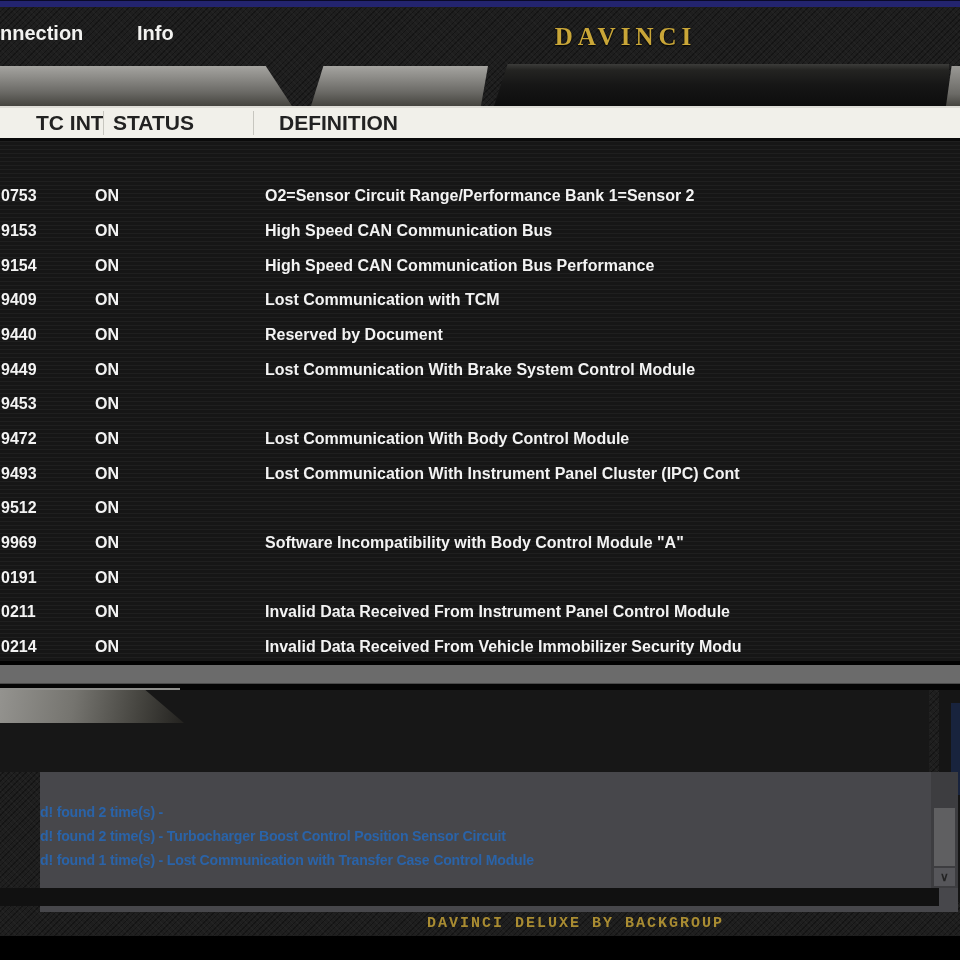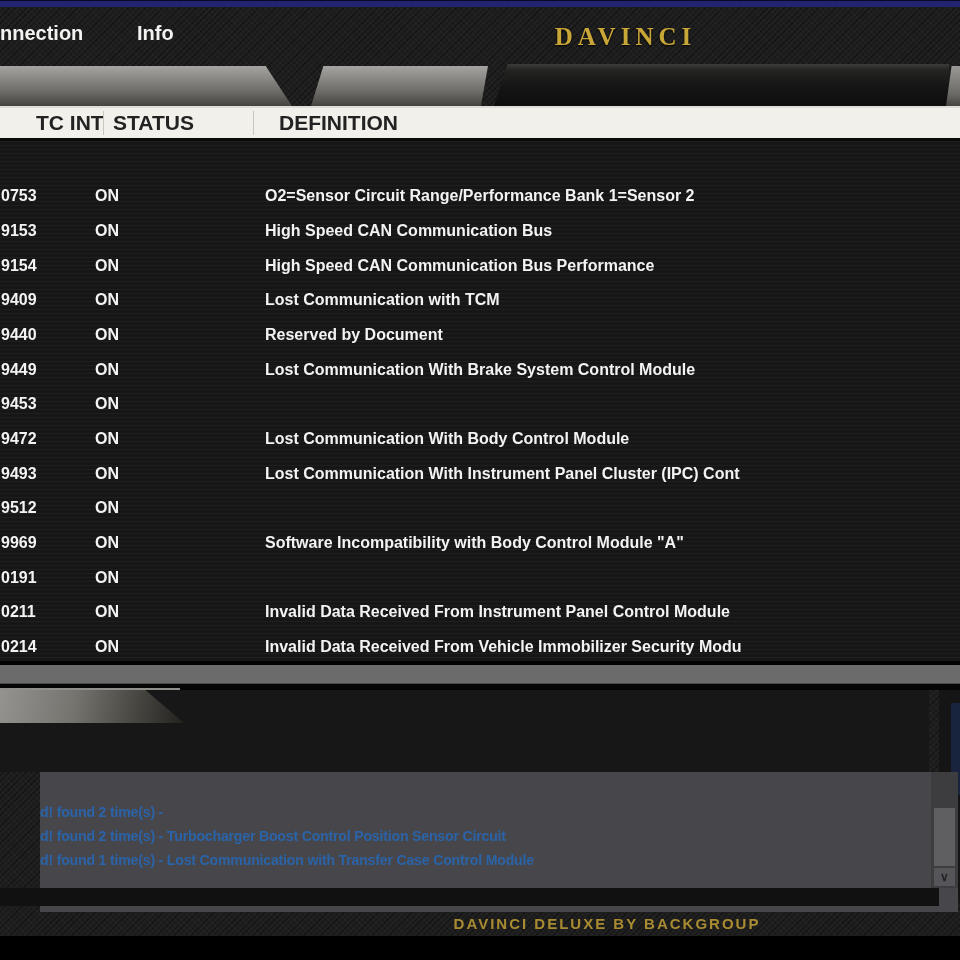--- a/index.html
+++ b/index.html
@@ -82,22 +82,22 @@
     font-size:15px; font-weight:700; letter-spacing:-0.2px; color:#2a63a8;
     transform:scaleX(0.94); transform-origin:left center;
   }
   .vtrack { position:absolute; right:0; top:0; width:27px; height:116px; background:#3d3d40; }
   .vthumb { position:absolute; left:3px; top:36px; width:21px; height:58px; background:#5f5f61; }
   .vbtn { position:absolute; left:3px; bottom:2px; width:21px; height:18px; background:#56565a;
     display:flex; align-items:center; justify-content:center; font-size:12px; font-weight:700; color:#232323; }
   .dark-strip { position:absolute; left:0; top:888px; width:939px; height:18px; background:#111111; }
   
   .footer {
-    position:absolute; left:427px; top:912px; width:360px; height:24px; line-height:24px; text-align:center;
-    font-family:Liberation Sans, sans-serif; font-size:15px; font-weight:700;
+    position:absolute; left:427px; top:912px; width:360px; height:24px; line-height:24px; text-align:left;
+    font-family:Liberation Mono, monospace; font-size:15px; font-weight:700;
     letter-spacing:2px; color:#a98c32; white-space:nowrap;
   }
   .blackbar { position:absolute; left:0; top:936px; width:960px; height:24px; background:#000; }
 </style>
 </head>
 <body>
 
 <div class="screen">
 
   <div class="topstrip"></div>

